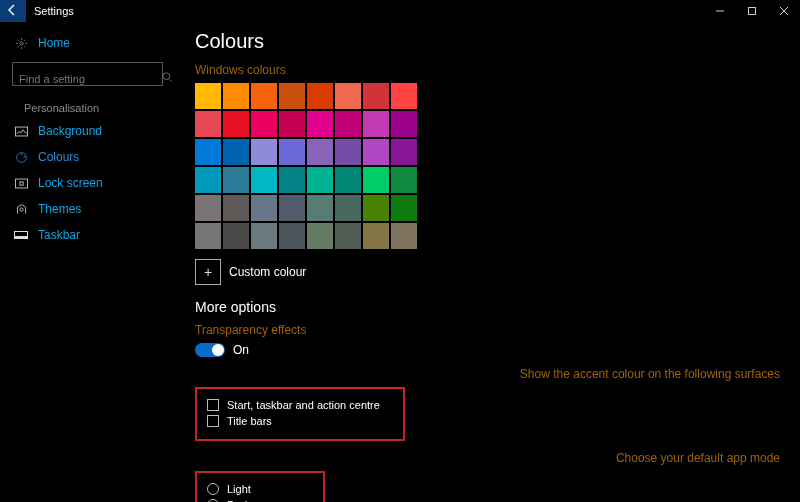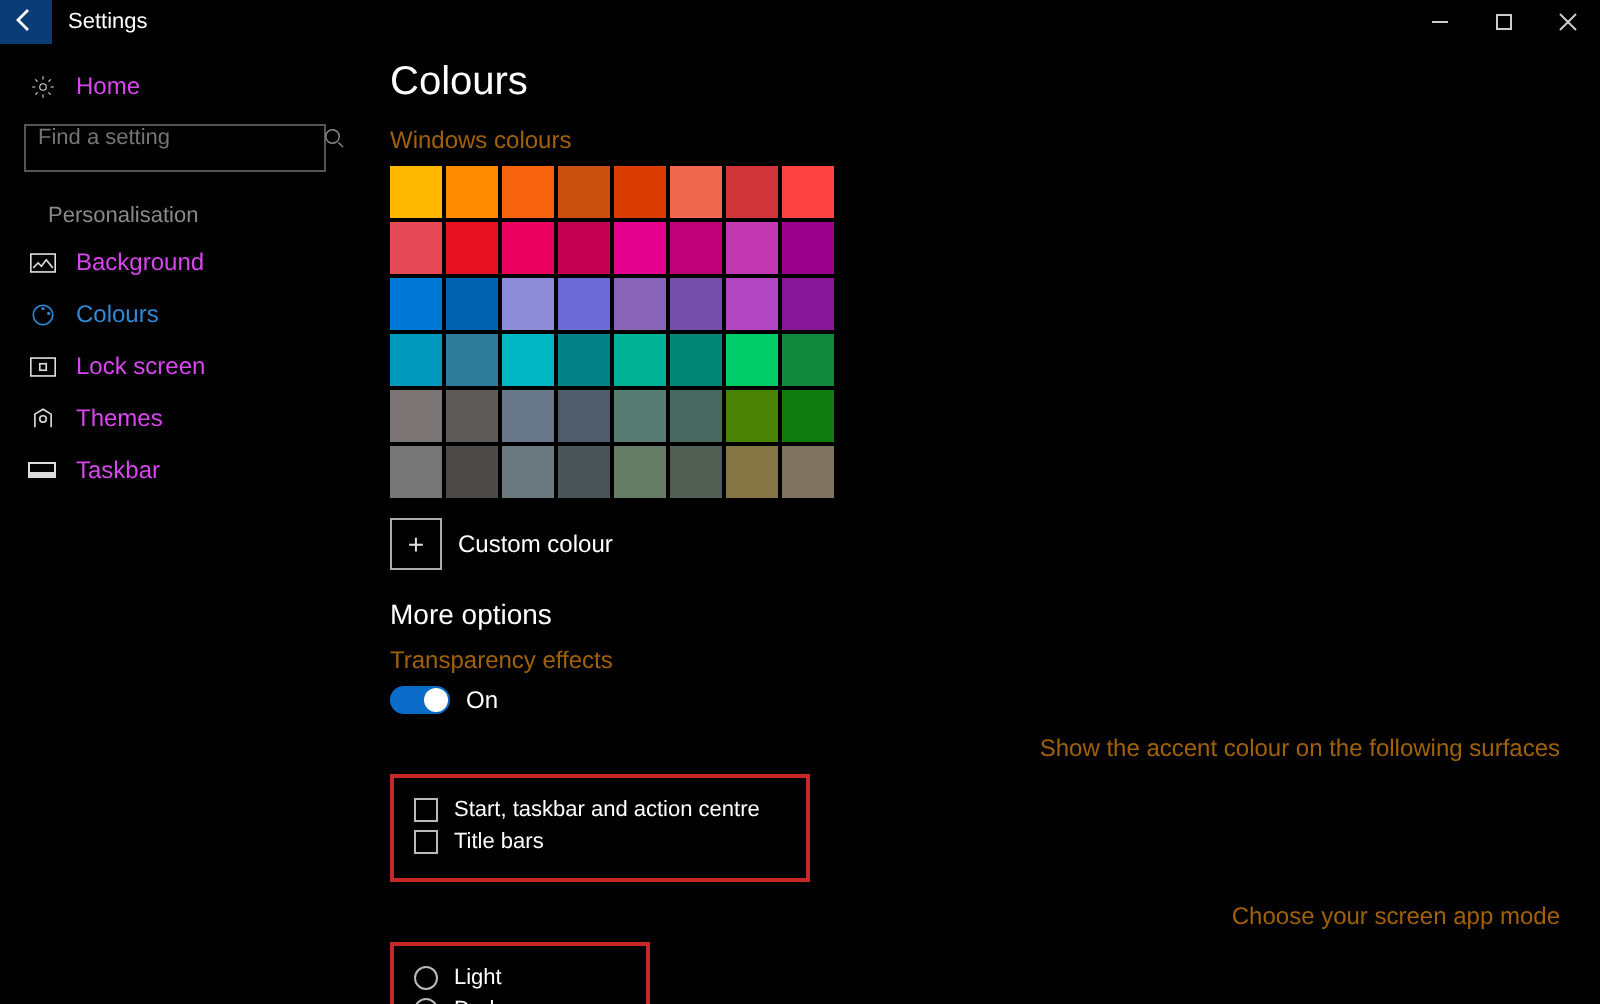--- a/index.html
+++ b/index.html
@@ -5,24 +5,24 @@
   * { box-sizing: border-box; margin: 0; padding: 0; }
   html, body { width: 800px; height: 502px; overflow: hidden; background: #000; color: #fff; font-family: "Segoe UI", Arial, sans-serif; font-size: 12px; }
   .window { width: 800px; height: 502px; display: flex; flex-direction: column; background: #000; }
   .titlebar { height: 22px; display: flex; align-items: center; color: #fff; font-size: 11px; }
   .back-btn { width: 26px; height: 22px; display: flex; align-items: center; justify-content: center; background: #0a3c78; color: #fff; }
   .title-text { padding-left: 8px; }
   .wincontrols { margin-left: auto; display: flex; }
   .wc { width: 32px; height: 22px; display: flex; align-items: center; justify-content: center; color: #ccc; font-size: 10px; }
   .body { flex: 1; display: flex; overflow: hidden; }
   .sidebar { width: 175px; padding: 8px 0 0 0; display: flex; flex-direction: column; }
-  .side-row { display: flex; align-items: center; height: 26px; padding-left: 14px; gap: 10px; color: #d946ef; font-size: 12px; }
+  .side-row { display: flex; align-items: center; height: 26px; padding-left: 14px; gap: 10px; color: #0ea5e9; font-size: 12px; }
   .side-row.active { color: #2e89d6; }
   .side-icon { width: 14px; display: flex; align-items: center; justify-content: center; }
-  .search-wrap { margin: 6px 12px 10px 12px; height: 24px; border: 1px solid #555; display: flex; align-items: flex-start; padding: 0 6px; color: #9a9a9a; font-size: 11px; }
+  .search-wrap { margin: 6px 12px 10px 12px; height: 24px; border: 1px solid #555; display: flex; align-items: flex-end; padding: 0 6px; color: #9a9a9a; font-size: 11px; }
   .search-wrap input { flex: 1; background: transparent; border: none; outline: none; color: #ddd; font-size: 11px; }
   .section-label { padding: 6px 14px 4px 24px; color: #8a8a8a; font-size: 11px; }
   .content { flex: 1; padding: 8px 20px 10px 20px; overflow: hidden; }
   h1.page-title { font-weight: 400; font-size: 20px; margin-bottom: 10px; }
   .subhead { font-size: 12px; color: #a16207; margin-bottom: 6px; }
   .section-title { font-size: 14px; margin: 14px 0 8px 0; font-weight: 400; }
   .color-grid { display: flex; flex-direction: column; gap: 2px; width: max-content; }
   .color-row { display: flex; gap: 2px; }
   .swatch { width: 26px; height: 26px; }
   .custom-row { display: flex; align-items: center; gap: 8px; margin-top: 10px; }
@@ -240,21 +240,21 @@
             <span>Start, taskbar and action centre</span>
           </div>
           <div class="check-row">
             <div class="chkbox"></div>
             <span>Title bars</span>
           </div>
         </div>
       </div>
 
       <div class="block">
-        <div class="subhead">Choose your screen app mode</div>
+        <div class="subhead">Choose your default app mode</div>
         <div class="emph-box sm">
           <div class="radio-row">
             <div class="radio"></div>
             <span>Light</span>
           </div>
           <div class="radio-row">
             <div class="radio"></div>
             <span>Dark</span>
           </div>
         </div>

